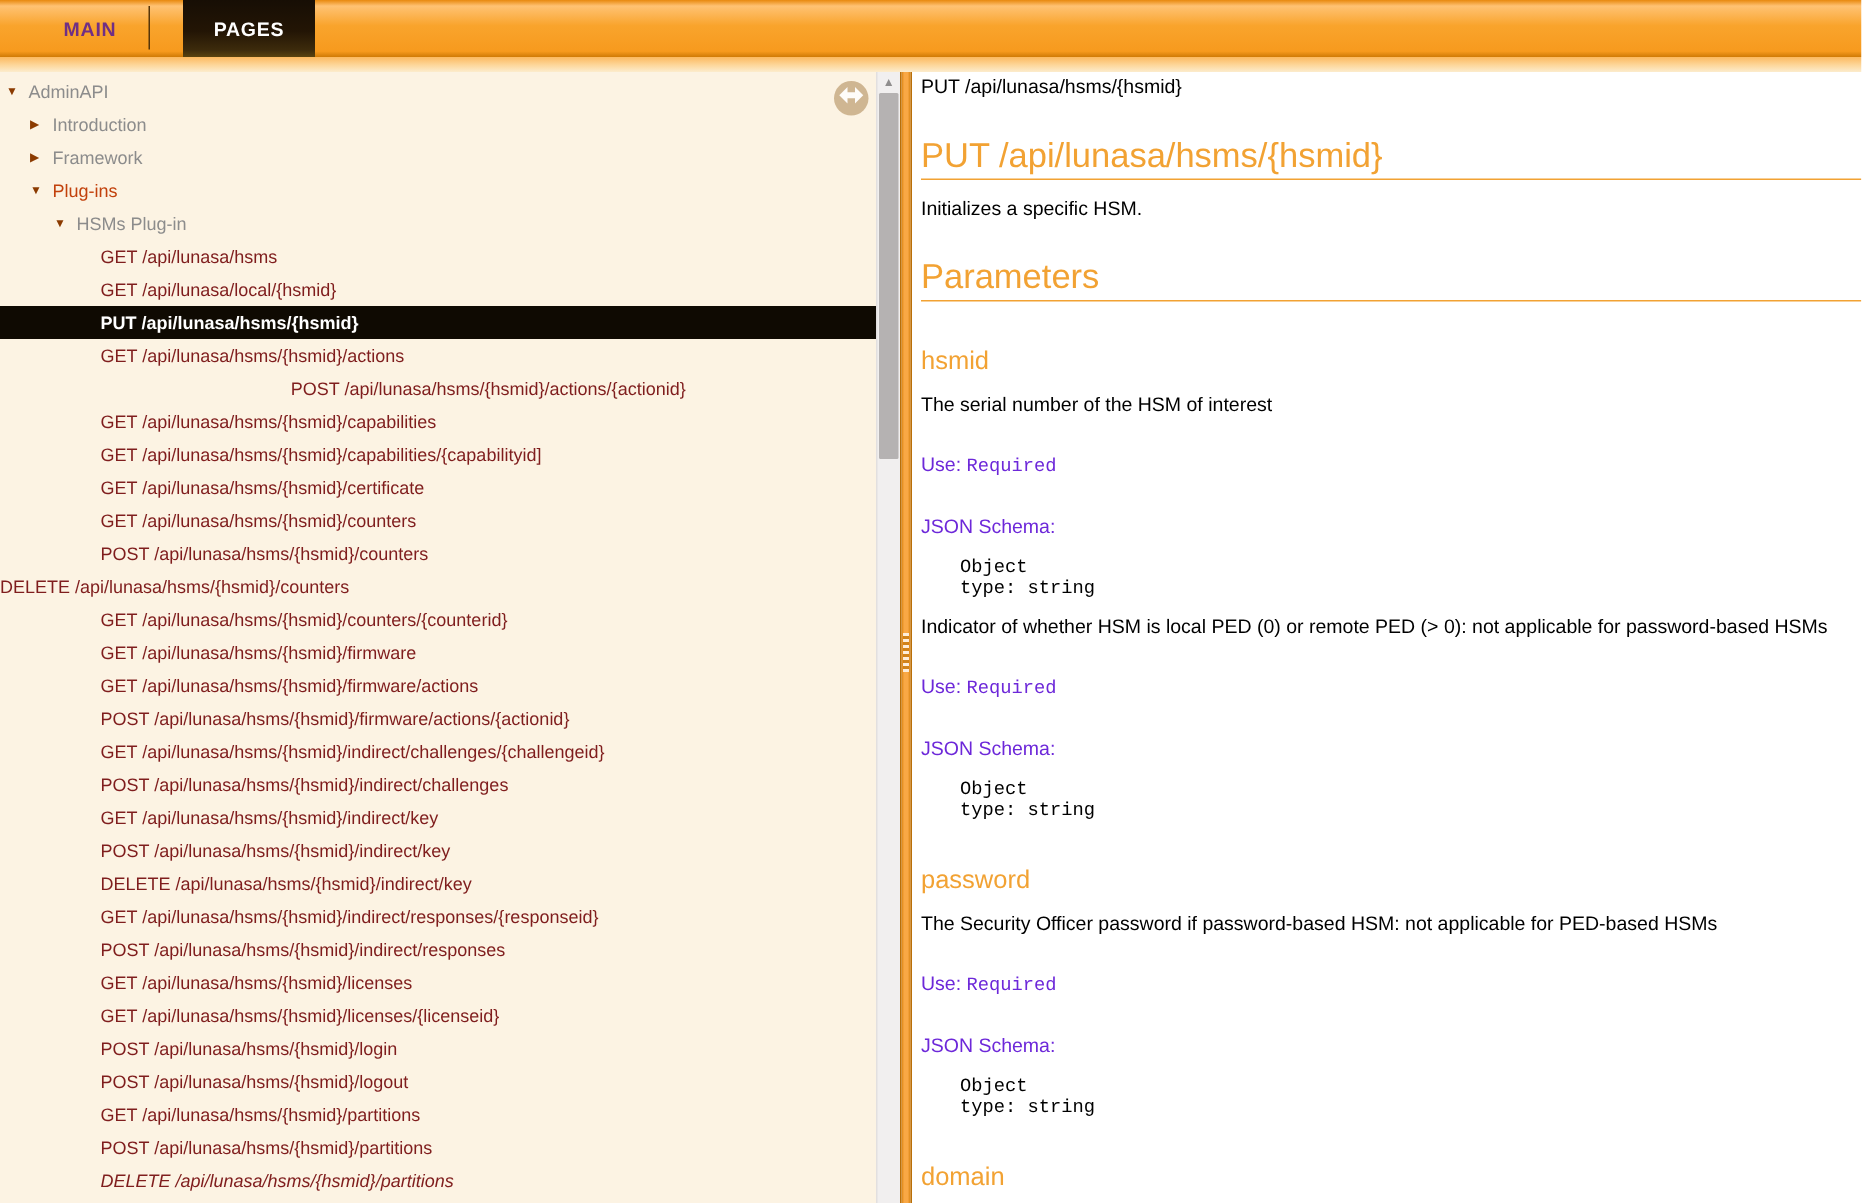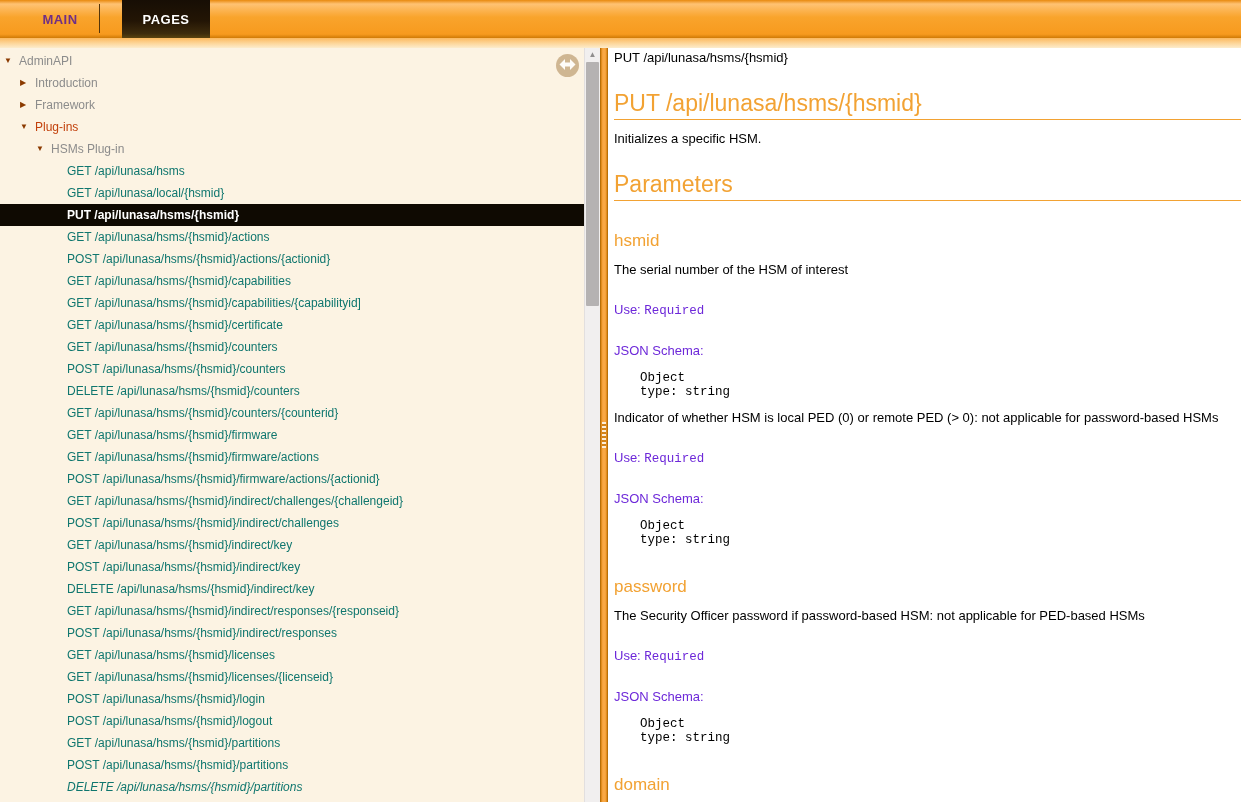--- a/index.html
+++ b/index.html
@@ -23,21 +23,21 @@
   
   .main { display:flex; height:754px; }
 
   .sidebar { position:relative; width:600px; background:#fcf3e3; overflow:hidden; flex:none; }
   .tree { position:absolute; left:0; top:2px; width:584px; }
   .tree-row { display:flex; align-items:center; height:22px; font-size:12px;
     white-space:nowrap; cursor:pointer; }
   .arrow { width:15px; flex:none; font-size:8px; color:#8b3a00; line-height:22px; }
   .tree-label { color:#8c8c8c; }
   .tree-row.accent .tree-label { color:#c2410c; }
-  .tree-row.leaf .tree-label { color:#0f766e; }
+  .tree-row.leaf .tree-label { color:#7f1d1d; }
   .tree-row.selected { background:#0f0a02; }
   .tree-row.selected .tree-label { color:#fff; font-weight:bold; }
 
   .collapse-btn { position:absolute; top:6px; right:21px; width:23px; height:23px;
     border-radius:50%; background:#c5a77e; opacity:.8; cursor:pointer;
     display:flex; align-items:center; justify-content:center; }
 
   .scrollbar { position:absolute; right:0; top:0; bottom:0; width:16px;
     background:#f1efef; border-left:1px solid #e2dfdf; }
   .sb-up { height:14px; text-align:center; font-size:8px; color:#8f8d8d; line-height:14px; cursor:pointer; }
@@ -100,39 +100,39 @@
         </div>
         <div class="tree-row leaf" style="padding-left: 67px;">
           <span class="tree-label">GET /api/lunasa/local/{hsmid}</span>
         </div>
         <div class="tree-row leaf selected" style="padding-left: 67px;">
           <span class="tree-label">PUT /api/lunasa/hsms/{hsmid}</span>
         </div>
         <div class="tree-row leaf" style="padding-left: 67px;">
           <span class="tree-label">GET /api/lunasa/hsms/{hsmid}/actions</span>
         </div>
-        <div class="tree-row leaf" style="padding-left: 67px;">
+        <div class="tree-row leaf" style="padding-left: 67px; justify-content: center;">
           <span class="tree-label">POST /api/lunasa/hsms/{hsmid}/actions/{actionid}</span>
         </div>
         <div class="tree-row leaf" style="padding-left: 67px;">
           <span class="tree-label">GET /api/lunasa/hsms/{hsmid}/capabilities</span>
         </div>
         <div class="tree-row leaf" style="padding-left: 67px;">
           <span class="tree-label">GET /api/lunasa/hsms/{hsmid}/capabilities/{capabilityid]</span>
         </div>
         <div class="tree-row leaf" style="padding-left: 67px;">
           <span class="tree-label">GET /api/lunasa/hsms/{hsmid}/certificate</span>
         </div>
         <div class="tree-row leaf" style="padding-left: 67px;">
           <span class="tree-label">GET /api/lunasa/hsms/{hsmid}/counters</span>
         </div>
         <div class="tree-row leaf" style="padding-left: 67px;">
           <span class="tree-label">POST /api/lunasa/hsms/{hsmid}/counters</span>
         </div>
-        <div class="tree-row leaf" style="padding-left: 67px;">
+        <div class="tree-row leaf" style="">
           <span class="tree-label">DELETE /api/lunasa/hsms/{hsmid}/counters</span>
         </div>
         <div class="tree-row leaf" style="padding-left: 67px;">
           <span class="tree-label">GET /api/lunasa/hsms/{hsmid}/counters/{counterid}</span>
         </div>
         <div class="tree-row leaf" style="padding-left: 67px;">
           <span class="tree-label">GET /api/lunasa/hsms/{hsmid}/firmware</span>
         </div>
         <div class="tree-row leaf" style="padding-left: 67px;">
           <span class="tree-label">GET /api/lunasa/hsms/{hsmid}/firmware/actions</span>

